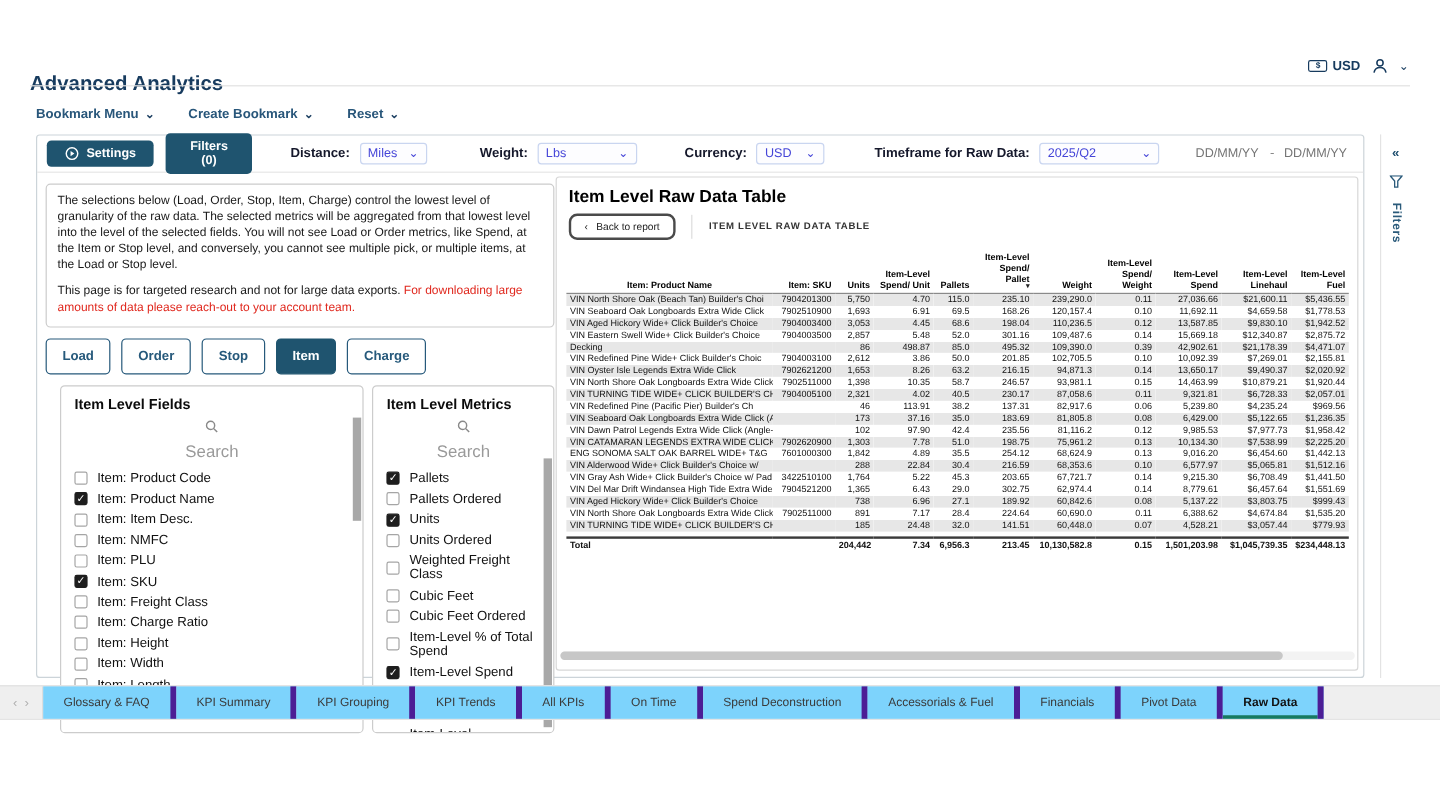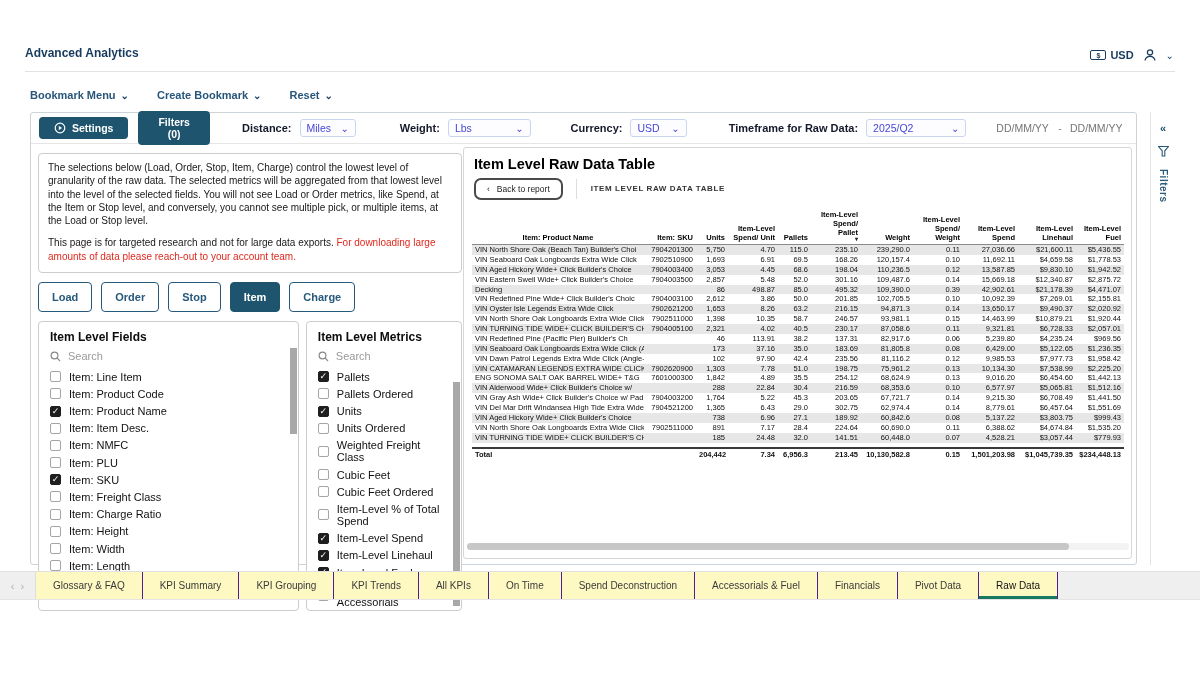--- a/index.html
+++ b/index.html
@@ -1,19 +1,19 @@
 <!DOCTYPE html>
 <html><head>
 <meta charset="utf-8">
 <style>
   * { margin:0; padding:0; box-sizing:border-box; }
   html,body { width:1200px; height:675px; background:#fff; font-family:"Liberation Sans", sans-serif; position:relative; overflow:hidden; }
 
   
-  .page-title { position:absolute; left:25px; top:46px; font-size:12px; font-weight:bold; color:#173b5e; }
+  .page-title { position:absolute; left:25px; top:60px; font-size:17px; font-weight:bold; color:#173b5e; }
   .top-right { position:absolute; right:26px; top:48px; display:flex; align-items:center; gap:9px; color:#173b5e; }
   .usd-badge { display:flex; align-items:center; gap:4px; font-size:11px; font-weight:bold; cursor:pointer; }
   .bill-icon { width:16px; height:10px; border:1.5px solid #173b5e; border-radius:2px; font-size:7px; line-height:7px; display:flex; align-items:center; justify-content:center; font-weight:bold; }
   .chev { font-size:10px; color:#173b5e; }
   .header-divider { position:absolute; left:25px; right:25px; top:71px; border-top:1px solid #e2e2e2; }
   .bookmark-bar { position:absolute; left:30px; top:89px; display:flex; gap:28px; font-size:11px; font-weight:bold; color:#28567a; }
   .bookmark-item { display:flex; gap:5px; align-items:center; cursor:pointer; }
 
   
   .main-panel { position:absolute; left:30px; top:112px; width:1107px; height:453px; border:1px solid #ccd4d9; border-radius:3px; background:#fff; }
@@ -33,23 +33,23 @@
   
   .left-col { position:absolute; left:7px; top:40px; width:424px; }
   .description-box { border:1px solid #ccc; border-radius:4px; padding:7px 9px 9px; font-size:10px; line-height:1.33; color:#181818; }
   .red-text { color:#e0281e; }
   .description-box p + p { margin-top:9px; }
   .level-buttons { margin-top:9px; display:flex; gap:9px; }
   .level-btn { border:1px solid #26597b; background:#fff; color:#26597b; font-weight:bold; font-size:11px; padding:8px 13px; border-radius:4px; cursor:pointer; font-family:inherit; }
   .level-btn.active { background:#1f546f; color:#fff; border-color:#1f546f; }
   .lists-row { margin-top:9px; display:flex; gap:7px; }
   .list-box { border:1px solid #ccc; border-radius:4px; background:#fff; position:relative; height:290px; overflow:hidden; }
-  .fields-box { width:284px; } .metrics-box { width:170px; }
+  .fields-box { width:284px;margin-left:12px; } .metrics-box { width:170px; }
   .list-title { font-size:12px; font-weight:bold; color:#0c0c0c; padding:8px 11px 3px; }
-  .search-row { display:flex; align-items:center; gap:7px; padding:3px 11px 6px; color:#9a9a9a; font-size:11px; }
+  .search-row { display:flex; align-items:center; gap:7px; padding:3px 11px 6px; color:#9a9a9a; font-size:14px;flex-direction:column; }
   .check-item { display:flex; align-items:center; gap:8px; padding:2.6px 11px; font-size:11px; color:#111; cursor:pointer; }
   .cb { width:11px; height:11px; min-width:11px; border:1px solid #a5a5a5; border-radius:2px; background:#fff; display:inline-flex; align-items:center; justify-content:center; font-size:9px; line-height:9px; color:#fff; }
   .cb.on { background:#1e1e1e; border-color:#1e1e1e; }
   .v-thumb { position:absolute; right:1px; width:7px; background:#a8a8a8; }
   .fields-thumb { top:26px; height:86px; }
   .metrics-thumb { top:60px; height:224px; }
 
   
   .table-panel { position:absolute; left:432px; top:34px; width:669px; height:412px; border:1px solid #d7d7d7; border-radius:3px; background:#fff; }
   .table-title { font-size:14.5px; font-weight:bold; color:#000; padding:8px 10px 5px; }
@@ -71,22 +71,22 @@
 
   
   .rail-divider { position:absolute; left:1150px; top:112px; height:453px; border-left:1px solid #e3e3e3; }
   .filters-rail { position:absolute; left:1153px; top:122px; width:20px; display:flex; flex-direction:column; align-items:center; gap:12px; color:#2a5a7a; }
   .rail-collapse { font-size:11px; font-weight:bold; cursor:pointer; color:#1d4e6e; }
   .rail-label { writing-mode:vertical-rl; font-size:10px; font-weight:bold; color:#2a5a7a; letter-spacing:0.5px; cursor:pointer; }
 
   
   .bottom-bar { position:absolute; left:0; top:571px; width:1200px; height:29px; background:#efefef; border-top:1px solid #e0e0e0; border-bottom:1px solid #e4e4e4; display:flex; align-items:stretch; }
   .nav-arrows { width:36px; display:flex; align-items:center; justify-content:center; gap:6px; color:#b0b0b0; font-size:11px; border-right:1px solid #ddd; }
-  .tab { background:#fef9c3; border-right:1px solid #4c1d95; padding:0 17px; font-size:10px; color:#3a3a3a; display:flex; align-items:center; cursor:pointer; white-space:nowrap; }
-  .tab.active { font-weight:normal; color:#111; box-shadow:inset 0 -3px 0 #17795f; }
+  .tab { background:#7dd3fc; border-right:5px solid #4c1d95; padding:0 17px; font-size:10px; color:#3a3a3a; display:flex; align-items:center; cursor:pointer; white-space:nowrap; }
+  .tab.active { font-weight:bold; color:#111; box-shadow:inset 0 -3px 0 #17795f; }
   .bar-filler { flex:1; }
 
   .icon-svg { display:block; }
 </style>
 </head>
 <body>
 
 <div class="page-title">Advanced Analytics</div>
 <div class="top-right">
   <span class="usd-badge">
@@ -177,24 +177,20 @@
       <div class="list-box fields-box">
         <div class="list-title">Item Level Fields</div>
         <div class="search-row">
           <svg class="icon-svg" width="11" height="11" viewBox="0 0 11 11">
               <circle cx="4.5" cy="4.5" r="3.4" fill="none" stroke="#8a8a8a" stroke-width="1.2"></circle>
               <line x1="7.2" y1="7.2" x2="10" y2="10" stroke="#8a8a8a" stroke-width="1.2"></line>
             </svg>
           <span>Search</span>
         </div>
         <div>
-            <div class="check-item">
-              <span class="cb"></span>
-              <span>Item: Line Item</span>
-            </div>
             <div class="check-item">
               <span class="cb"></span>
               <span>Item: Product Code</span>
             </div>
             <div class="check-item">
               <span class="cb on">✓</span>
               <span>Item: Product Name</span>
             </div>
             <div class="check-item">
               <span class="cb"></span>
@@ -542,21 +538,21 @@
             <td>30.4</td>
             <td>216.59</td>
             <td>68,353.6</td>
             <td>0.10</td>
             <td>6,577.97</td>
             <td>$5,065.81</td>
             <td>$1,512.16</td>
           </tr>
           <tr>
             <td>VIN Gray Ash Wide+ Click Builder's Choice w/ Pad</td>
-            <td>7904003200</td>
+            <td>3422510100</td>
             <td>1,764</td>
             <td>5.22</td>
             <td>45.3</td>
             <td>203.65</td>
             <td>67,721.7</td>
             <td>0.14</td>
             <td>9,215.30</td>
             <td>$6,708.49</td>
             <td>$1,441.50</td>
           </tr>

